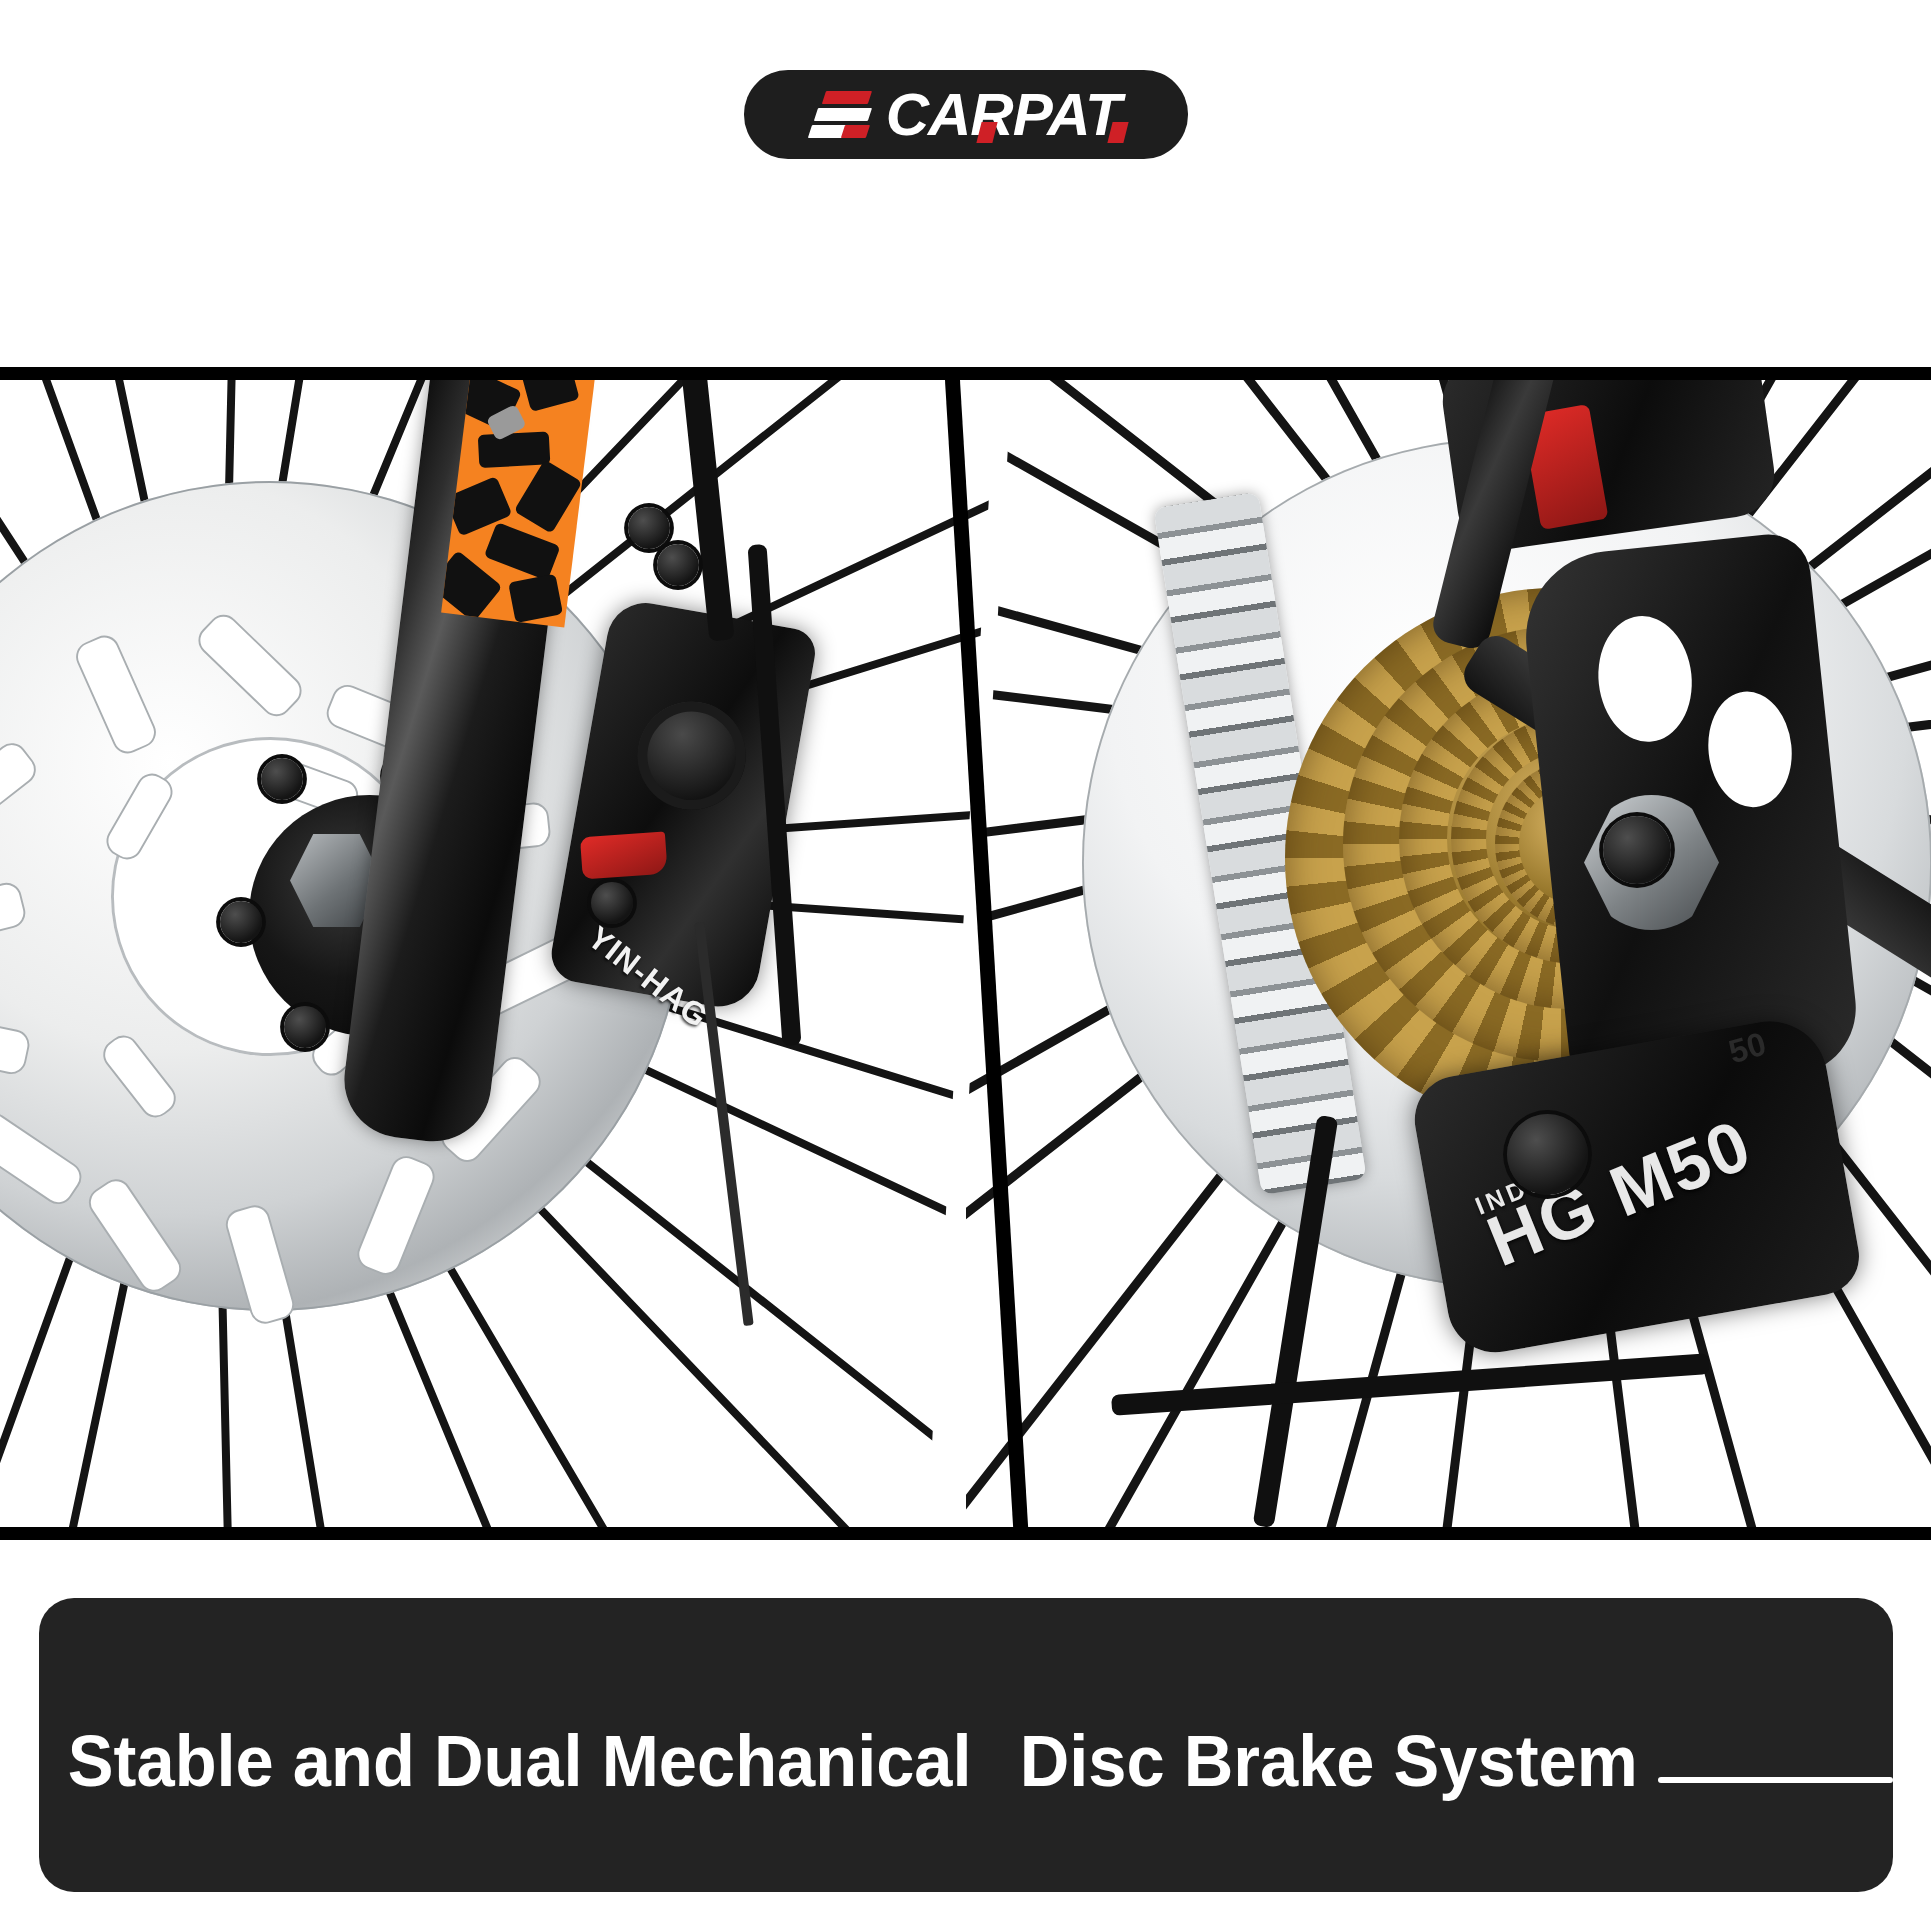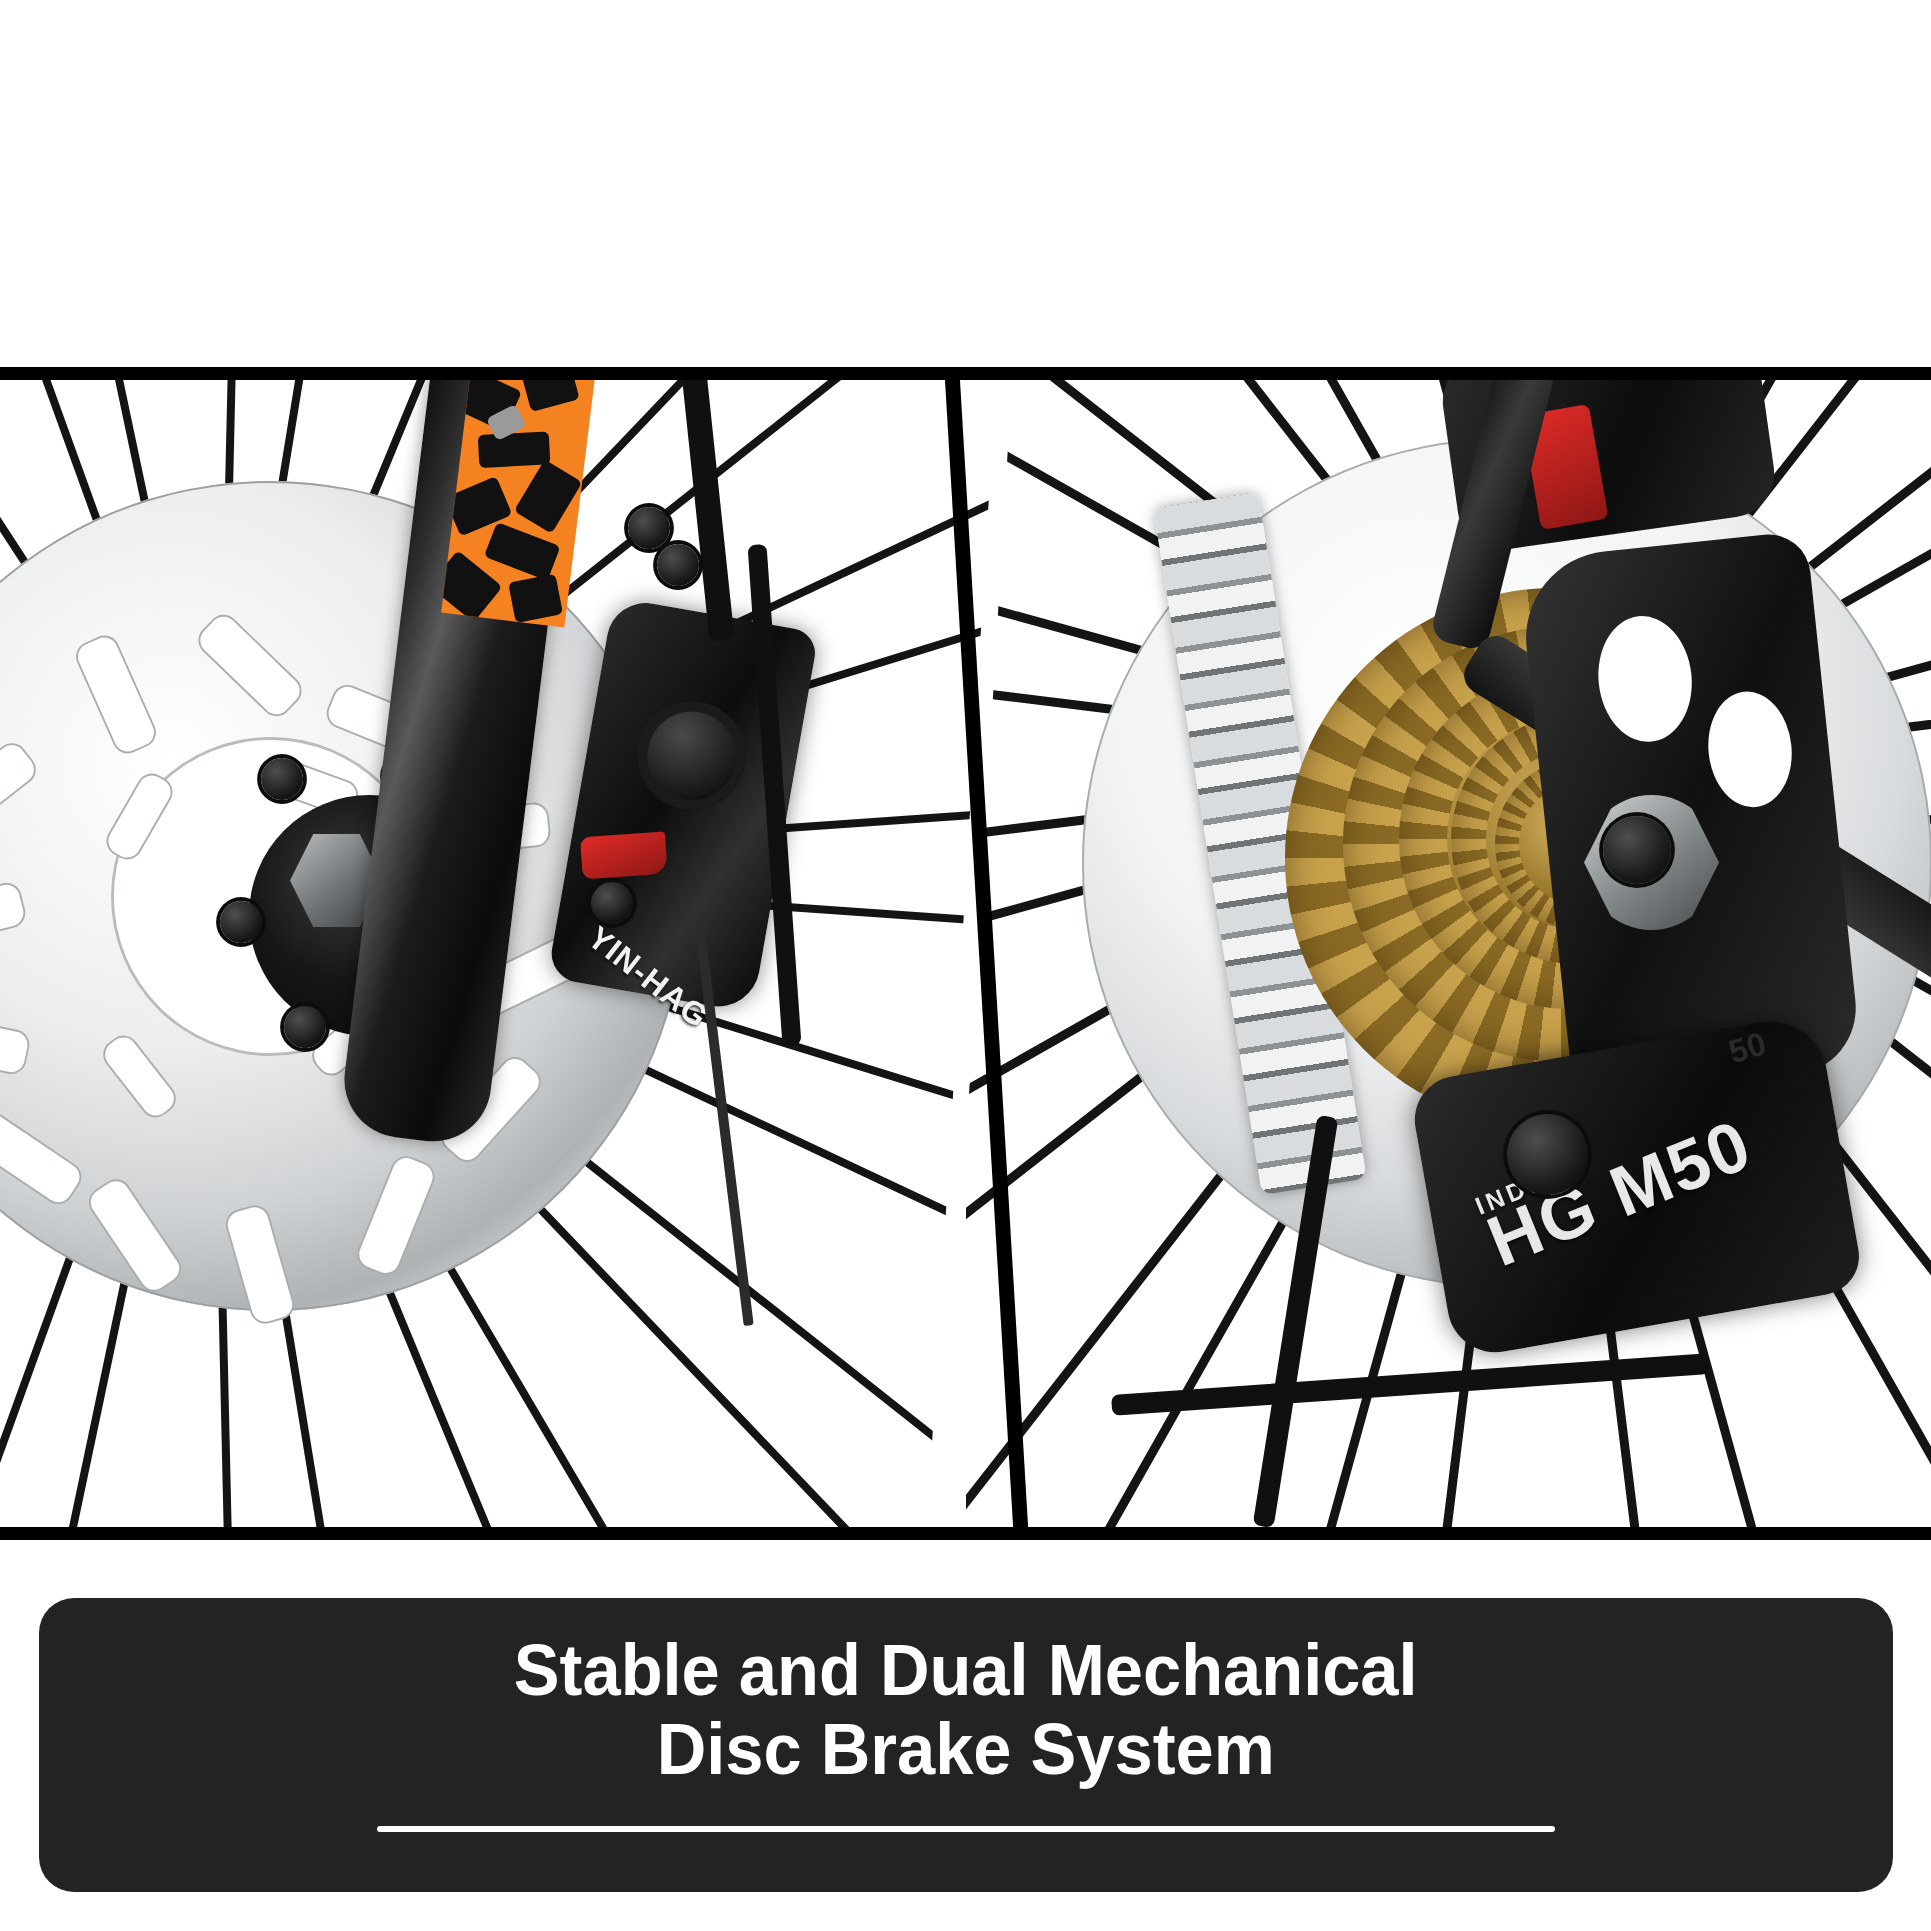--- a/index.html
+++ b/index.html
@@ -389,21 +389,21 @@
   
   .caption-card {
     position: absolute;
     left: 39px;
     top: 1598px;
     width: 1854px;
     height: 294px;
     background: #232323;
     border-radius: 35px;
     display: flex;
-    flex-direction: column;
+    flex-direction: row;
     align-items: center;
     justify-content: flex-start;
     padding-top: 33px;
   }
   .caption-line {
     color: #ffffff;
     font-family: "Liberation Sans Narrow", "Liberation Sans", sans-serif;
     font-size: 73px;
     font-weight: bold;
     line-height: 1.08;
@@ -417,20 +417,33 @@
     height: 6.8px;
     background: #ffffff;
     border-radius: 3.9px;
   }
 </style>
 </head>
 <body>
 
 <div class="header">
 
+  <div class="logo-pill">
+    <div class="logo-mark">
+      <i class="lm1"></i>
+        <i class="lm2"></i>
+        <i class="lm3"></i>
+        <i class="lm-red-b"></i>
+    </div>
+    <div class="logo-word">
+      <span>CARPAT</span>
+      <span class="dot-a"></span>
+      <span class="dot-b"></span>
+    </div>
+  </div>
 
 
 </div>
 
 <div class="photo-band">
   <div class="panels">
 
     <div class="panel panel-left">
 
       <div class="spokes" id="spokes-left">

